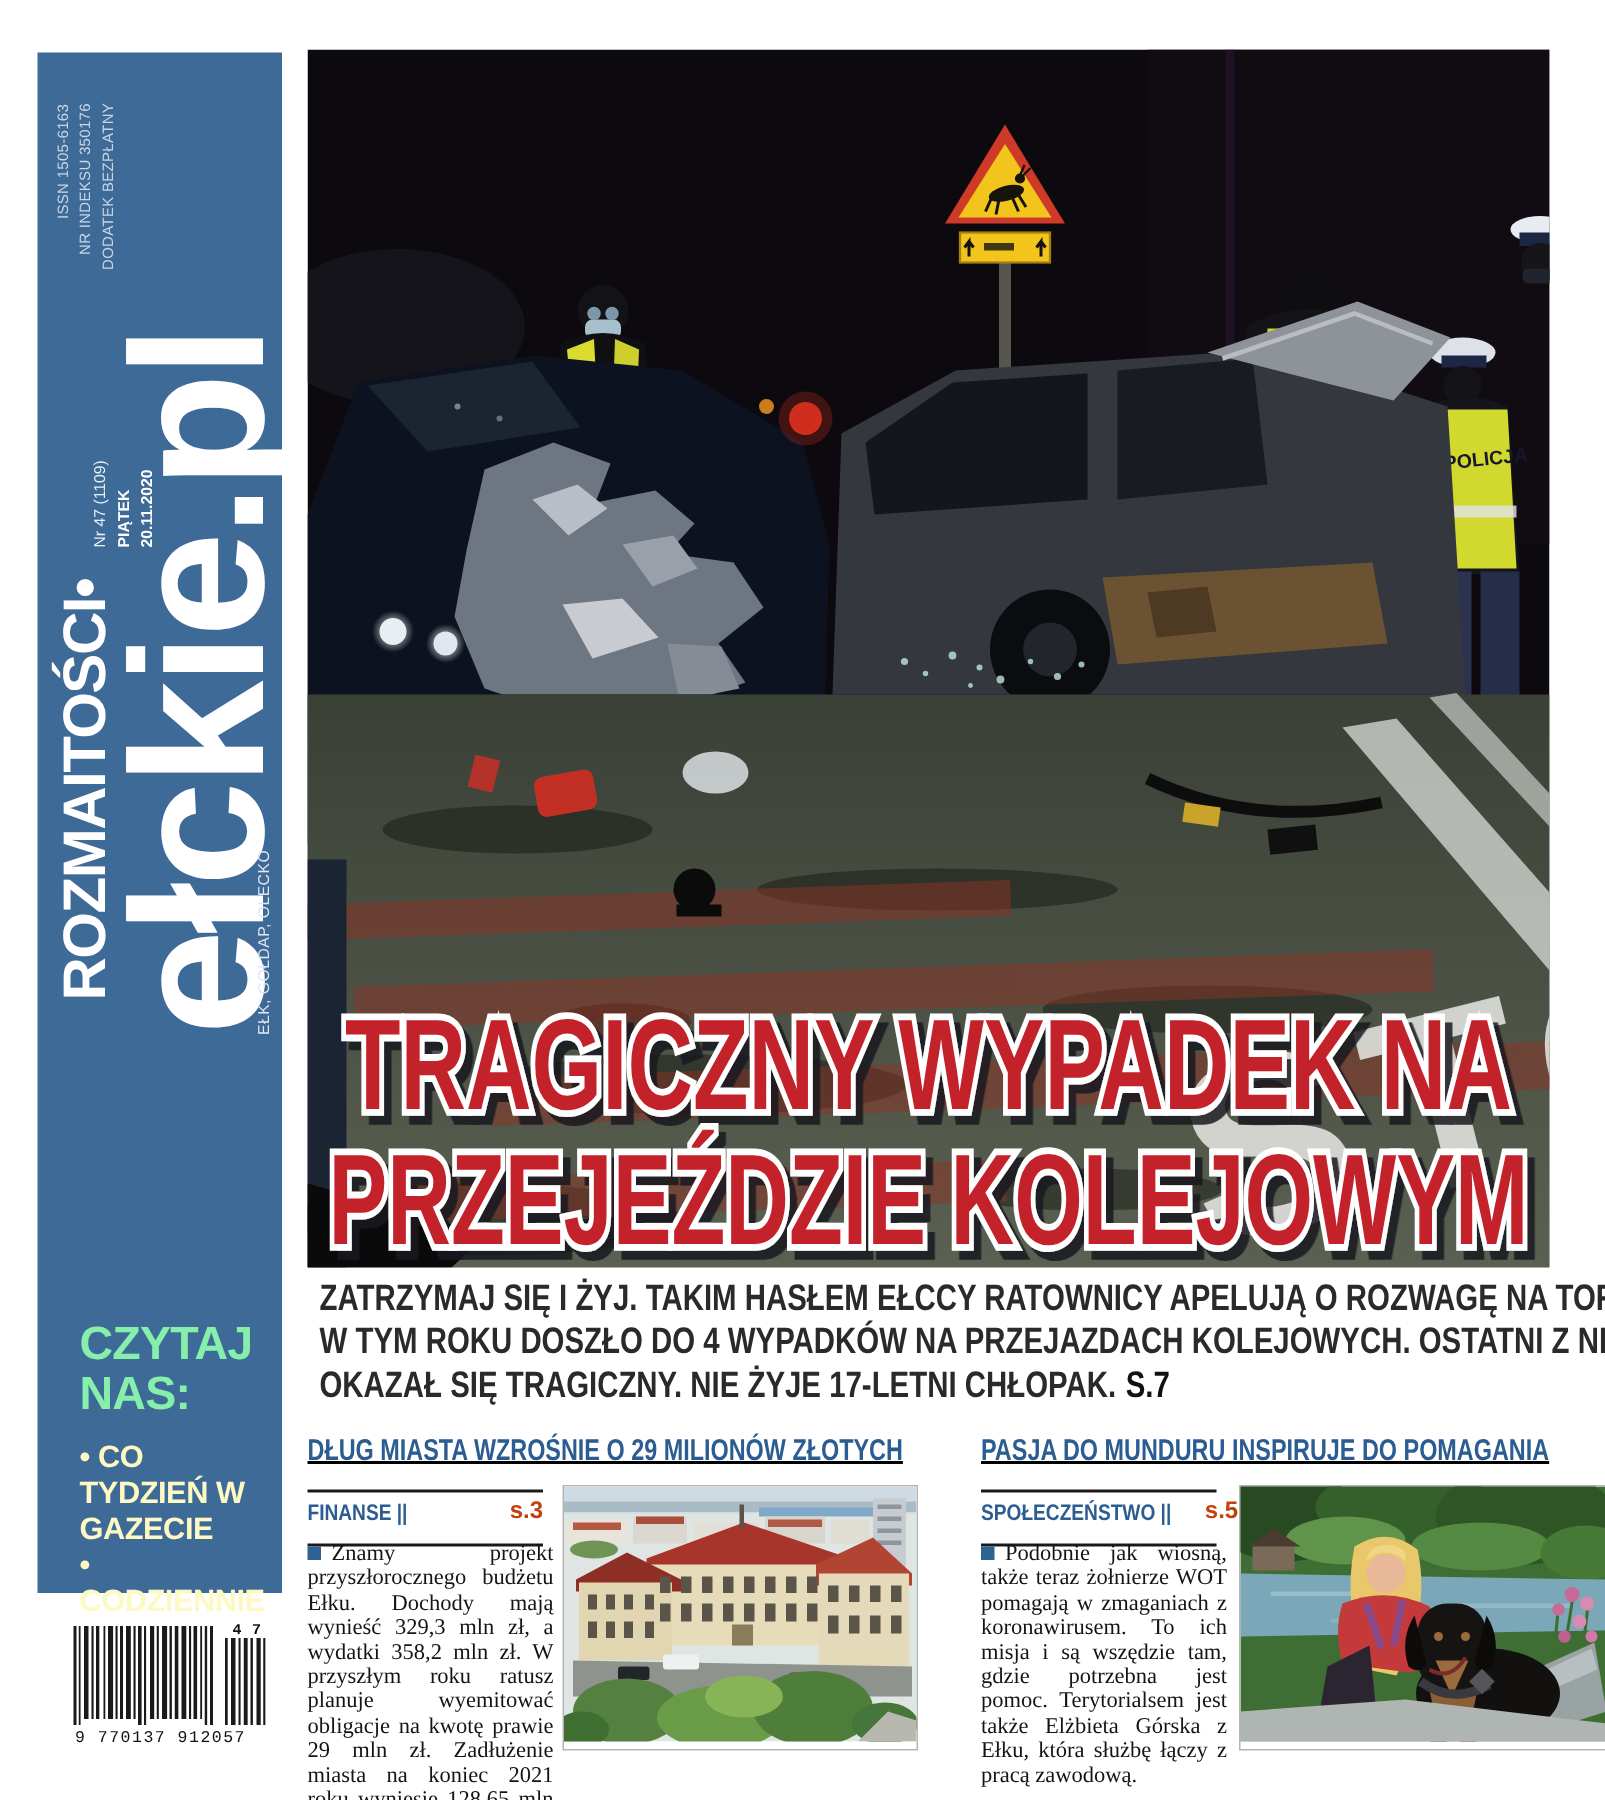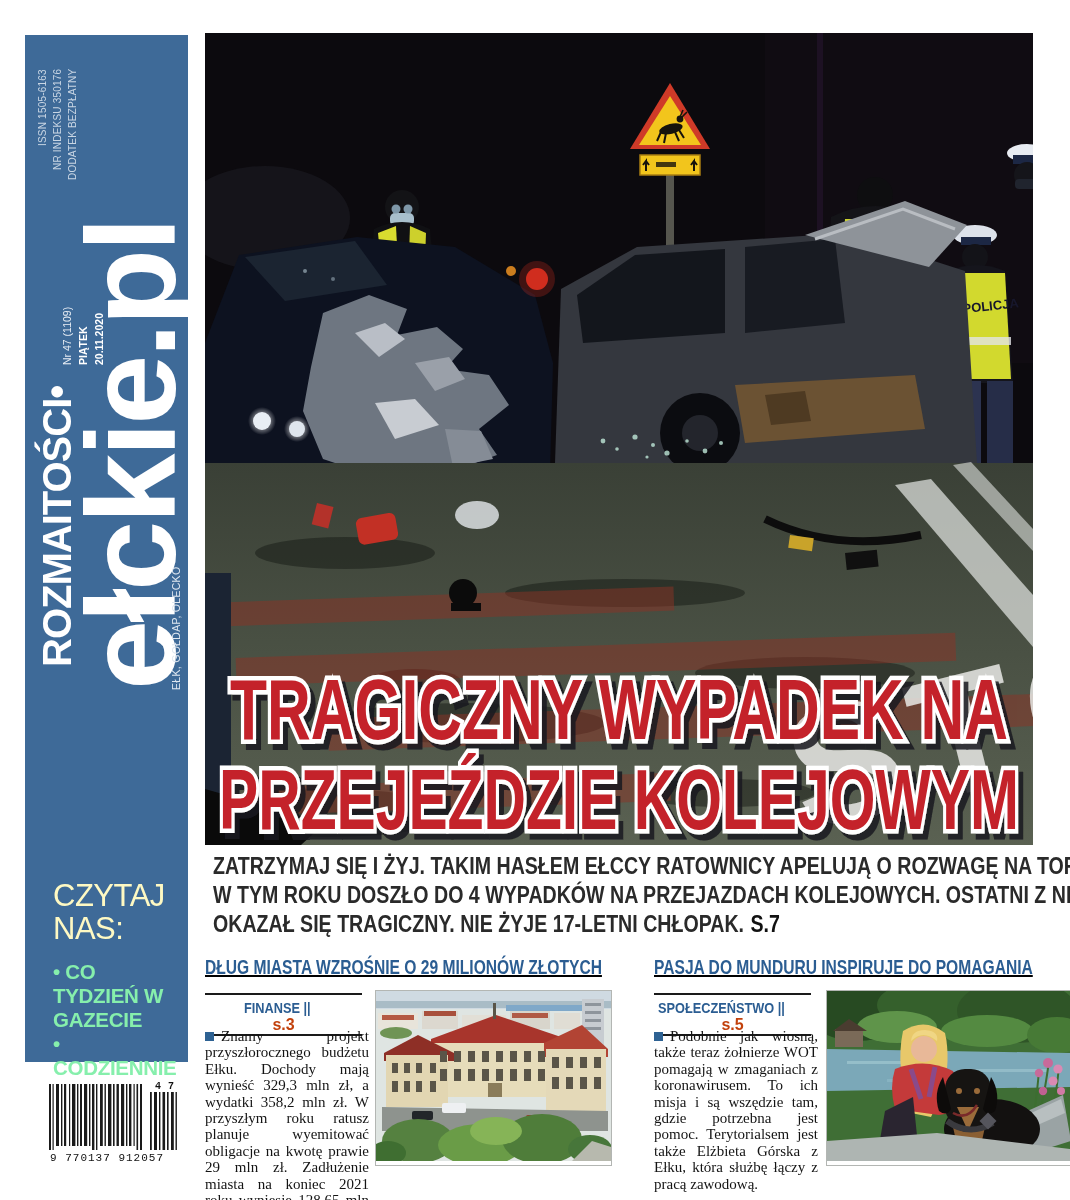--- a/index.html
+++ b/index.html
@@ -11,23 +11,23 @@
   .sidebar { position:absolute; left:25px; top:35px; width:163px; height:1027px; background:#3e6a98; }
   .vtext { writing-mode:vertical-rl; transform:rotate(180deg); position:absolute; color:#fff; line-height:1; }
   .meta-top { left:10px; top:34px; height:118px; font-size:10px; letter-spacing:.2px; color:#c9d6e4; line-height:1.5; text-align:right; }
   .issue-block { left:35px; top:208px; height:122px; font-size:10.5px; line-height:1.5; text-align:left; color:#e8eef5; }
   .issue-block .b { font-weight:bold; color:#fff; }
   .title-small { left:12px; top:330px; height:302px; font-size:40px; font-weight:bold; letter-spacing:-1px; text-align:left; }
   .title-large { left:44px; top:150px; height:505px; font-size:126px; font-weight:bold; letter-spacing:-3px; text-align:left; }
   .coverage { left:146px; top:520px; height:135px; font-size:10.5px; letter-spacing:.3px; text-align:left; color:#dfe7f0; }
 
   .promo { position:absolute; left:28px; top:845px; width:132px; }
-  .promo-heading { color:#fef9c3; font-weight:normal; font-size:31px; line-height:1.06; letter-spacing:-.5px; }
+  .promo-heading { color:#86efac; font-weight:bold; font-size:31px; line-height:1.06; letter-spacing:-.5px; }
   .promo-items { margin-top:14px; }
-  .promo-item { color:#86efac; font-weight:bold; font-size:20.5px; line-height:1.18; letter-spacing:-.3px; }
+  .promo-item { color:#fef9c3; font-weight:bold; font-size:20.5px; line-height:1.18; letter-spacing:-.3px; }
 
   
   .barcode { position:absolute; left:46px; top:1080px; width:136px; height:86px; background:#fff; }
   .barcode text { font-family:"Liberation Mono","Liberation Sans",monospace; }
 
   
   .cover { position:absolute; left:205px; top:33px; width:828px; height:812px; }
   .cover svg { display:block; }
 
   
@@ -36,21 +36,21 @@
                transform:scaleX(.8); transform-origin:left center; letter-spacing:0; color:#2a2a2a; }
   .lead-line .pageref { color:#111; margin-left:8px; }
 
   
   .article { position:absolute; top:956px; }
   .article.left { left:205px; width:406px;text-decoration:underline; }
   .article.right { left:654px; width:418px;text-decoration:underline; }
   .art-headline { font-size:20px; font-weight:bold; color:#2b5d92; white-space:nowrap;
                   transform:scaleX(.78); transform-origin:left center; letter-spacing:0; }
   .cat-row { position:absolute; top:37px; left:0; width:157px; border-top:2px solid #1a1a1a; border-bottom:2px solid #1a1a1a;
-             display:flex; justify-content:space-between; align-items:center; padding:4px 0 0 0;flex-direction:column; }
+             display:flex; justify-content:space-between; align-items:center; padding:4px 0 12px 0; }
   .cat-label { color:#2b5d92; font-weight:bold; font-size:15px; white-space:nowrap;
                transform:scaleX(.85); transform-origin:left center; }
   .cat-page { color:#c2410c; font-weight:bold; font-size:16px; }
   .art-body { position:absolute; top:72px; left:0; width:164px; font-family:"Liberation Serif", serif;
               font-size:15px; line-height:16.4px; text-align:justify; color:#141414;
               border-bottom:1.5px solid #4a4a4a; padding-bottom:10px; }
   .sq { display:inline-block; width:9px; height:9px; background:#2e6293; margin-right:7px; }
   .art-photo { position:absolute; top:34px; border:1px solid #b3b6b3; background:#fff; }
   .article.left  .art-photo { left:170px; }
   .article.right .art-photo { left:172px; }

